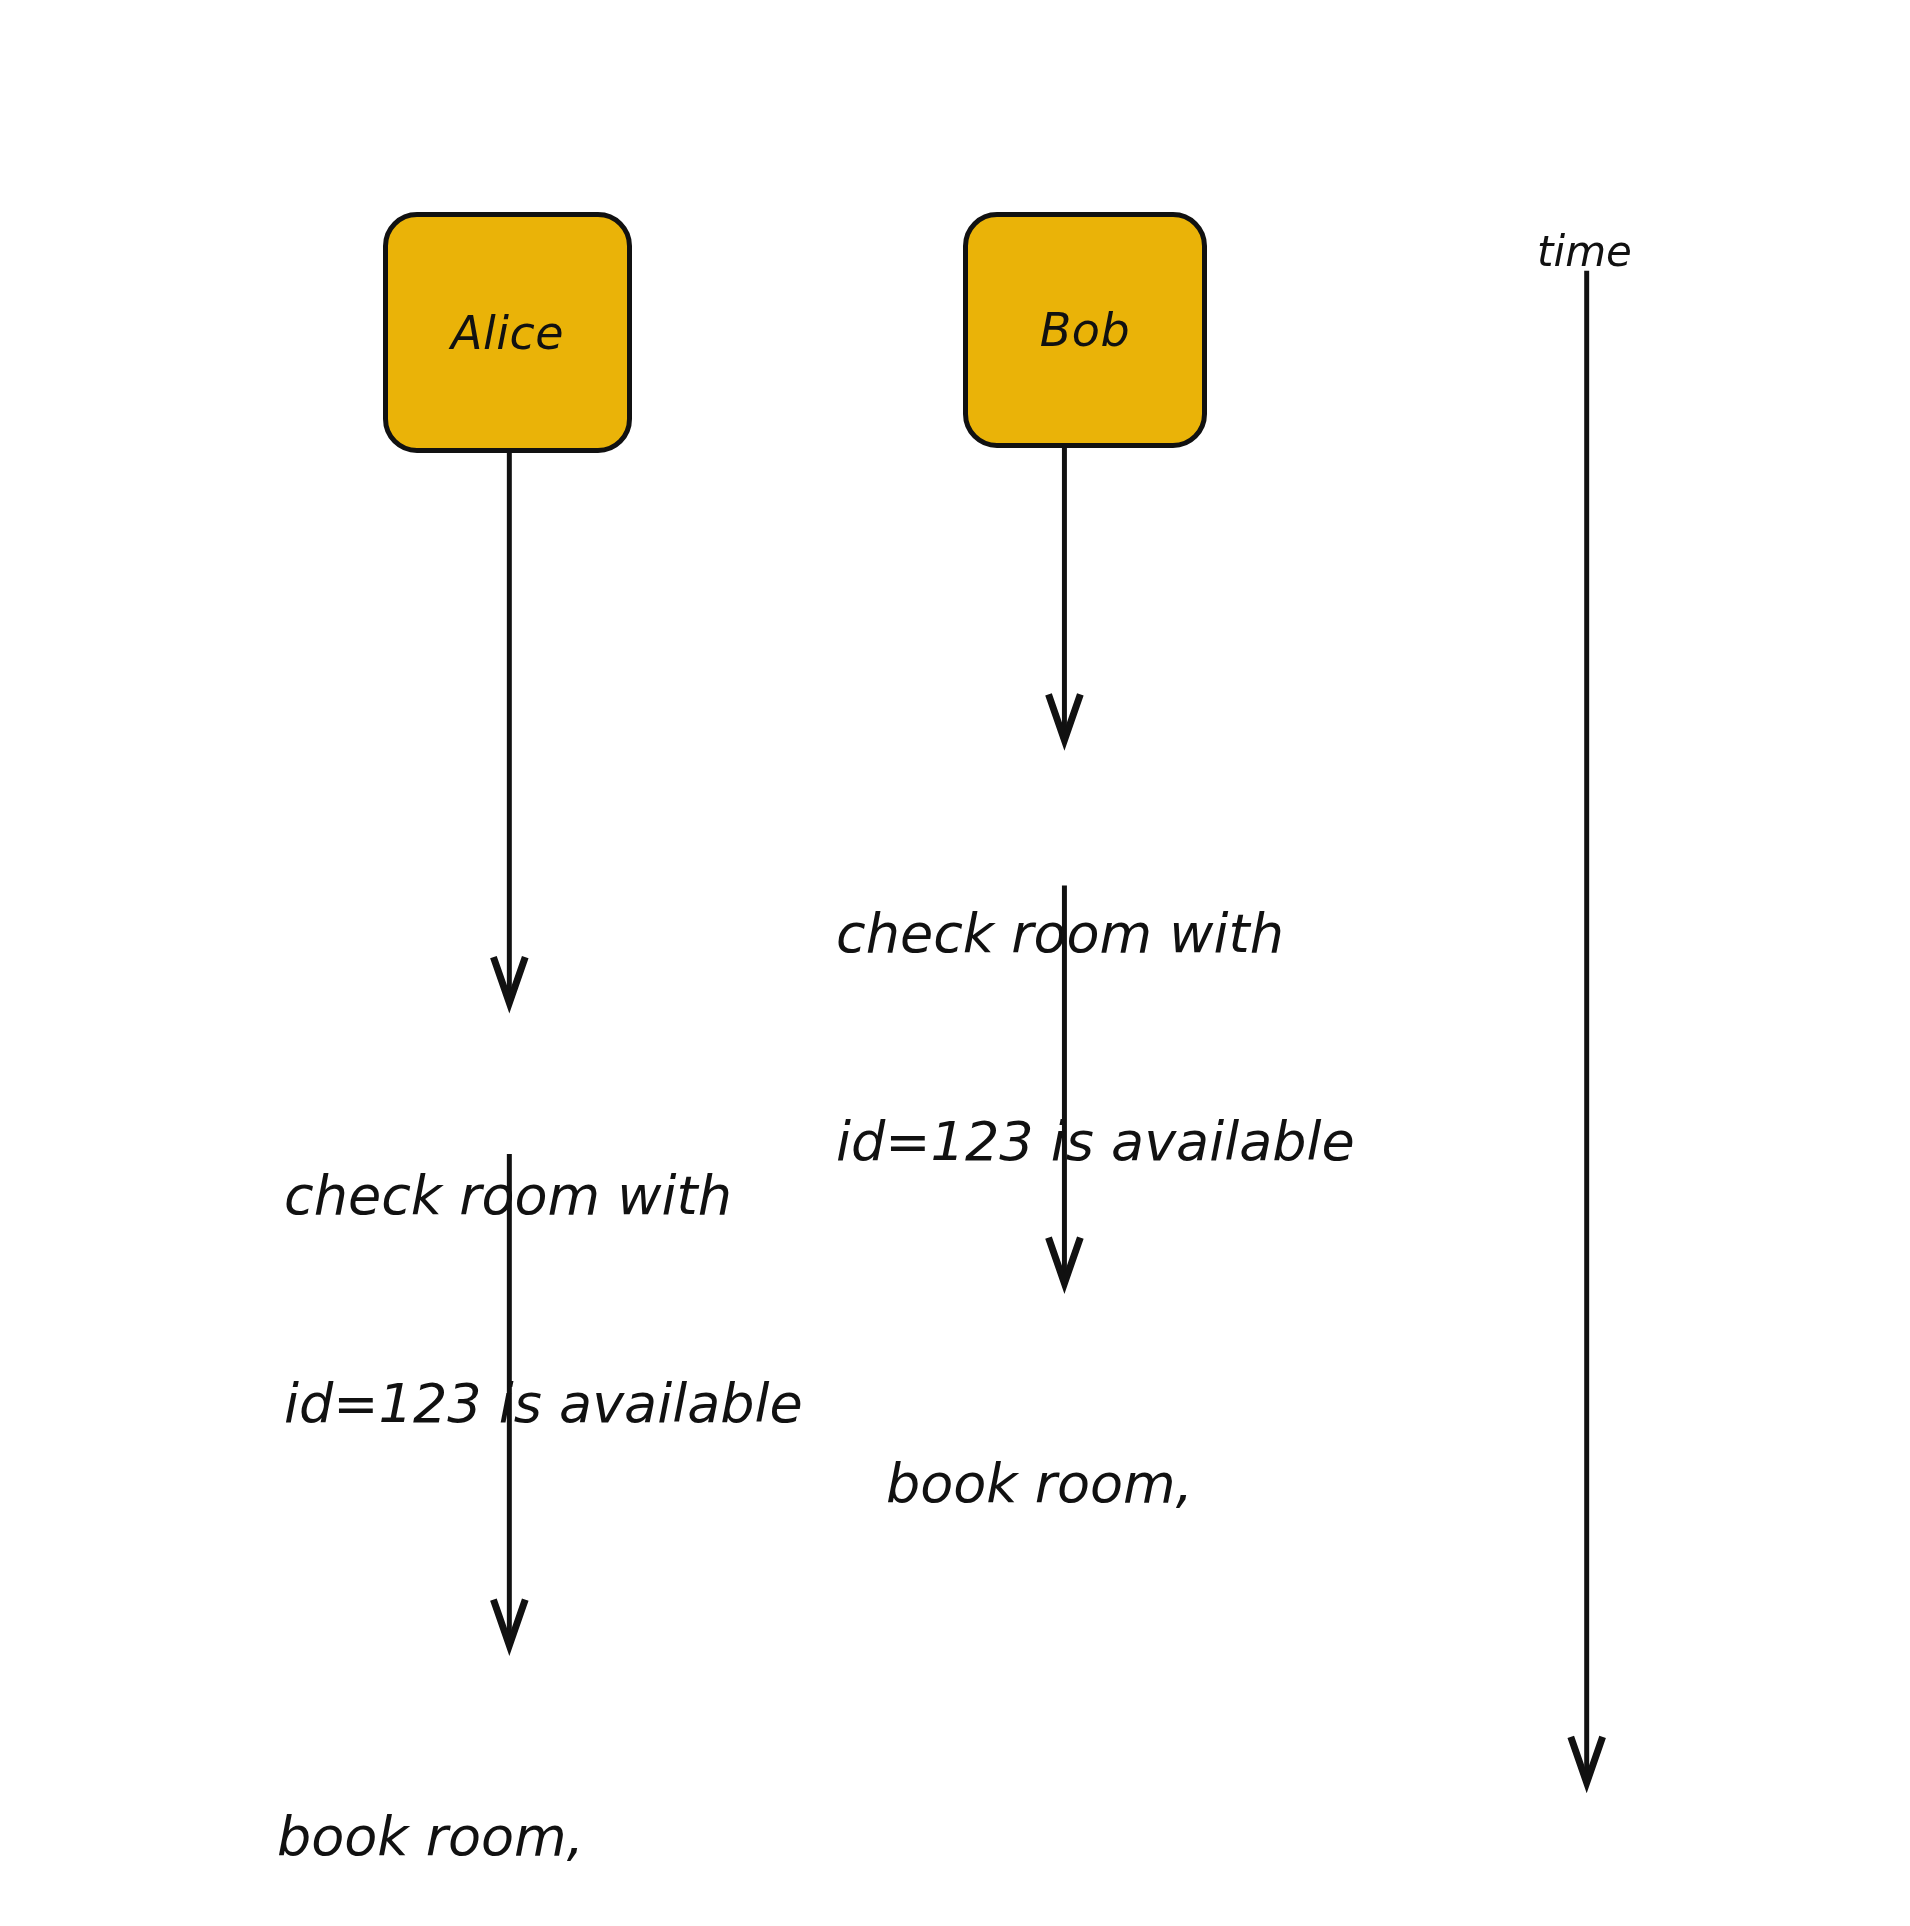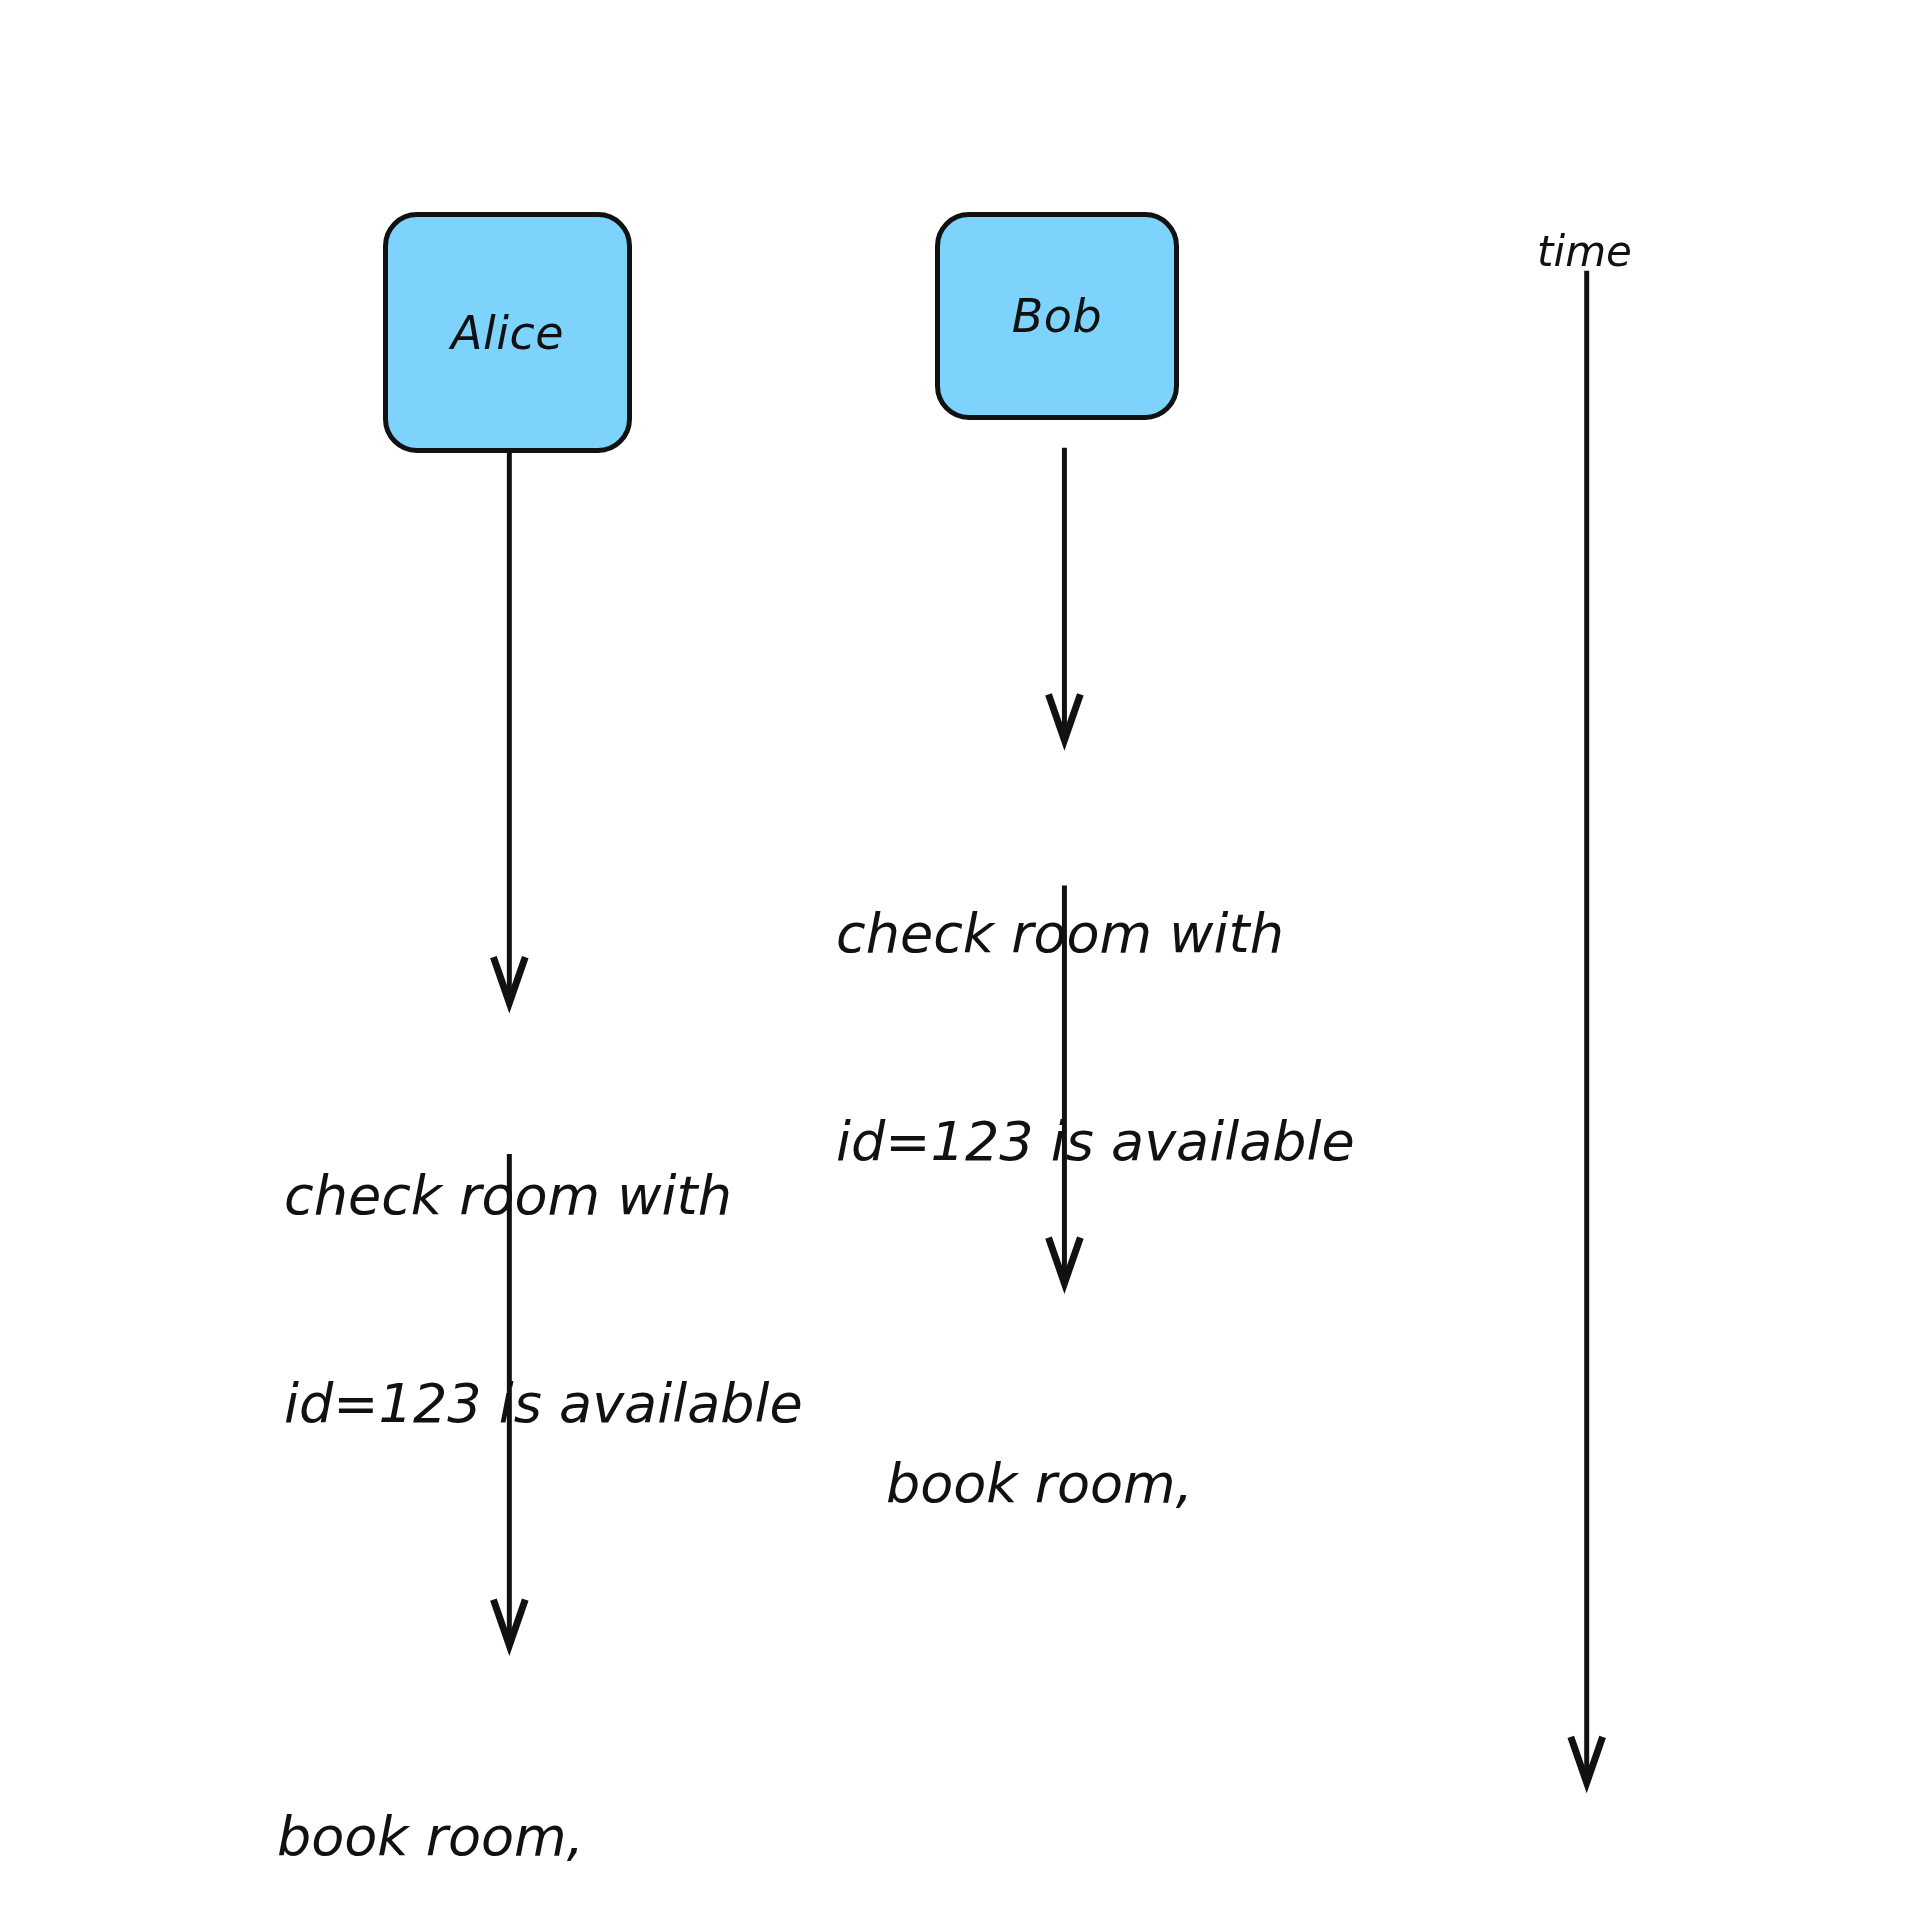--- a/index.html
+++ b/index.html
@@ -22,21 +22,21 @@
     top: 0;
     width: 1910px;
     height: 1926px;
     pointer-events: none;
   }
   .node-box {
     position: absolute;
     box-sizing: border-box;
     border: 5px solid #111111;
     border-radius: 34px;
-    background: #7dd3fc;
+    background: #eab308;
     display: flex;
     align-items: center;
     justify-content: center;
   }
   .node-label {
     font-family: "DejaVu Sans", sans-serif;
     font-size: 46px;
     font-style: italic;
     color: #111111;
     letter-spacing: 0.5px;
@@ -85,21 +85,21 @@
 
       <line x1="1595" y1="272" x2="1595" y2="1786"></line>
       <path d="M 1579 1746 L 1595 1792 L 1611 1746" stroke-width="7" stroke-linejoin="miter" stroke-linecap="butt"></path>
     </g>
   </svg>
 
   <div class="node-box" style="left:383px; top:212px; width:249px; height:241px;">
     <span class="node-label">Alice</span>
   </div>
 
-  <div class="node-box" style="left:935px; top:212px; width:244px; height:208px;">
+  <div class="node-box" style="left:963px; top:212px; width:244px; height:236px;">
     <span class="node-label">Bob</span>
   </div>
 
   <div class="msg-label" style="left:284px; top:1023px;">
     <div>check room with</div>
     <div>id=123 is available</div>
   </div>
 
   <div class="msg-label" style="left:277px; top:1664px;">
     <div>book room,</div>

